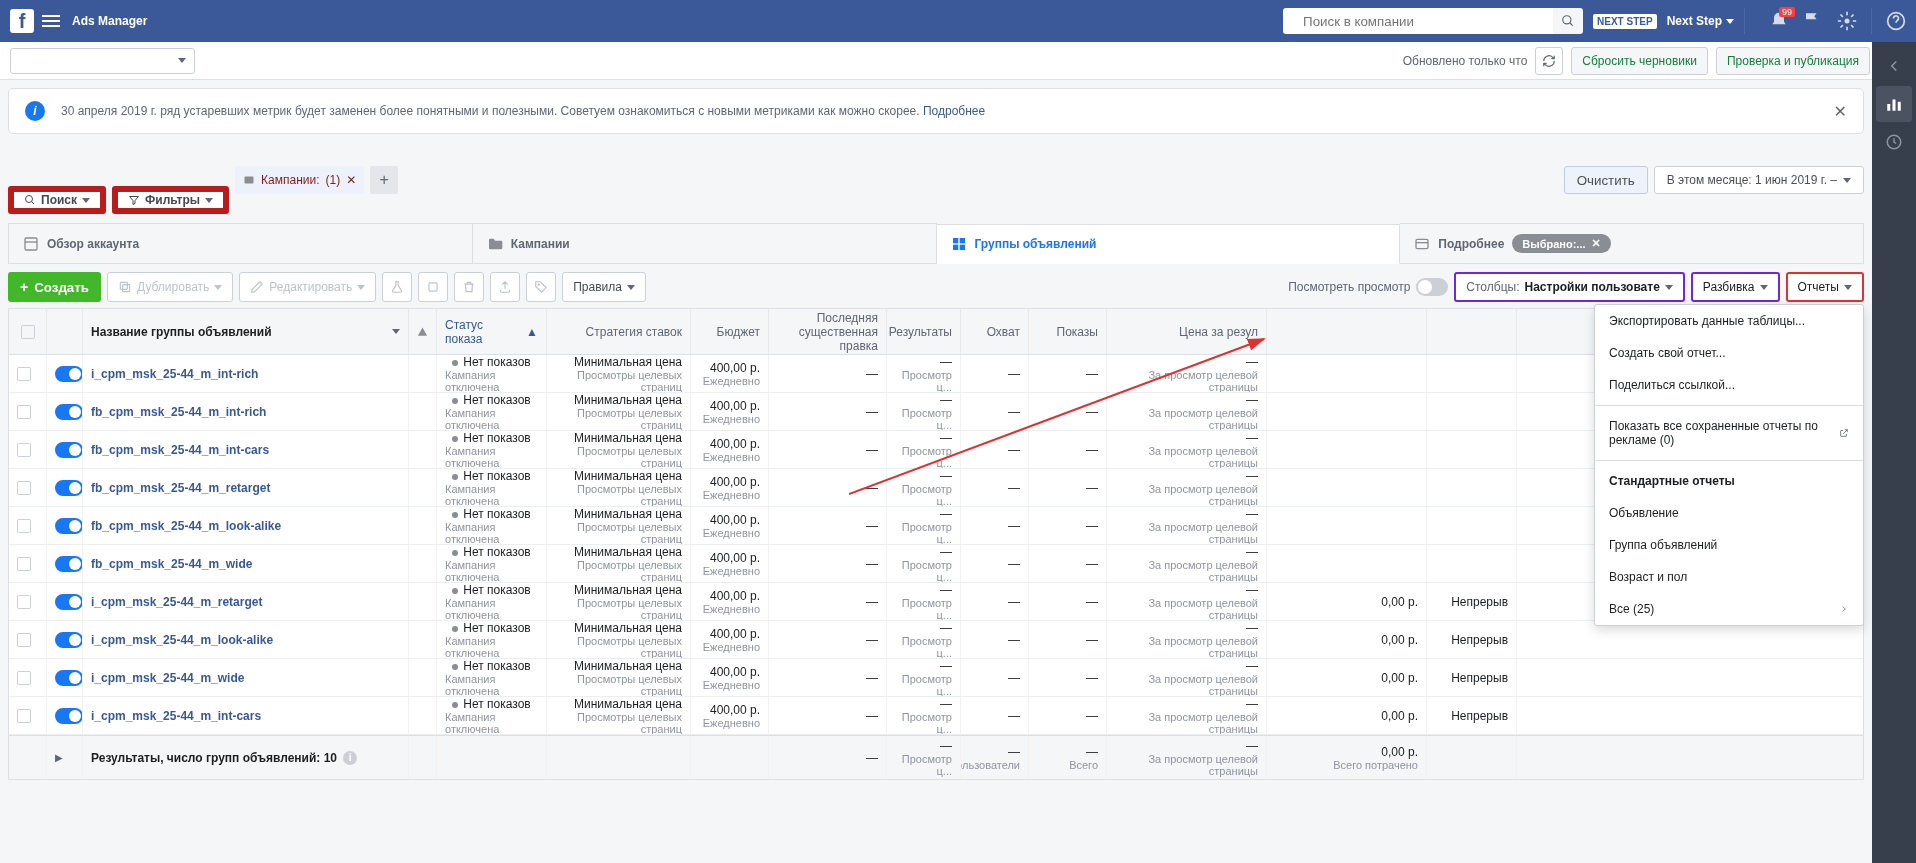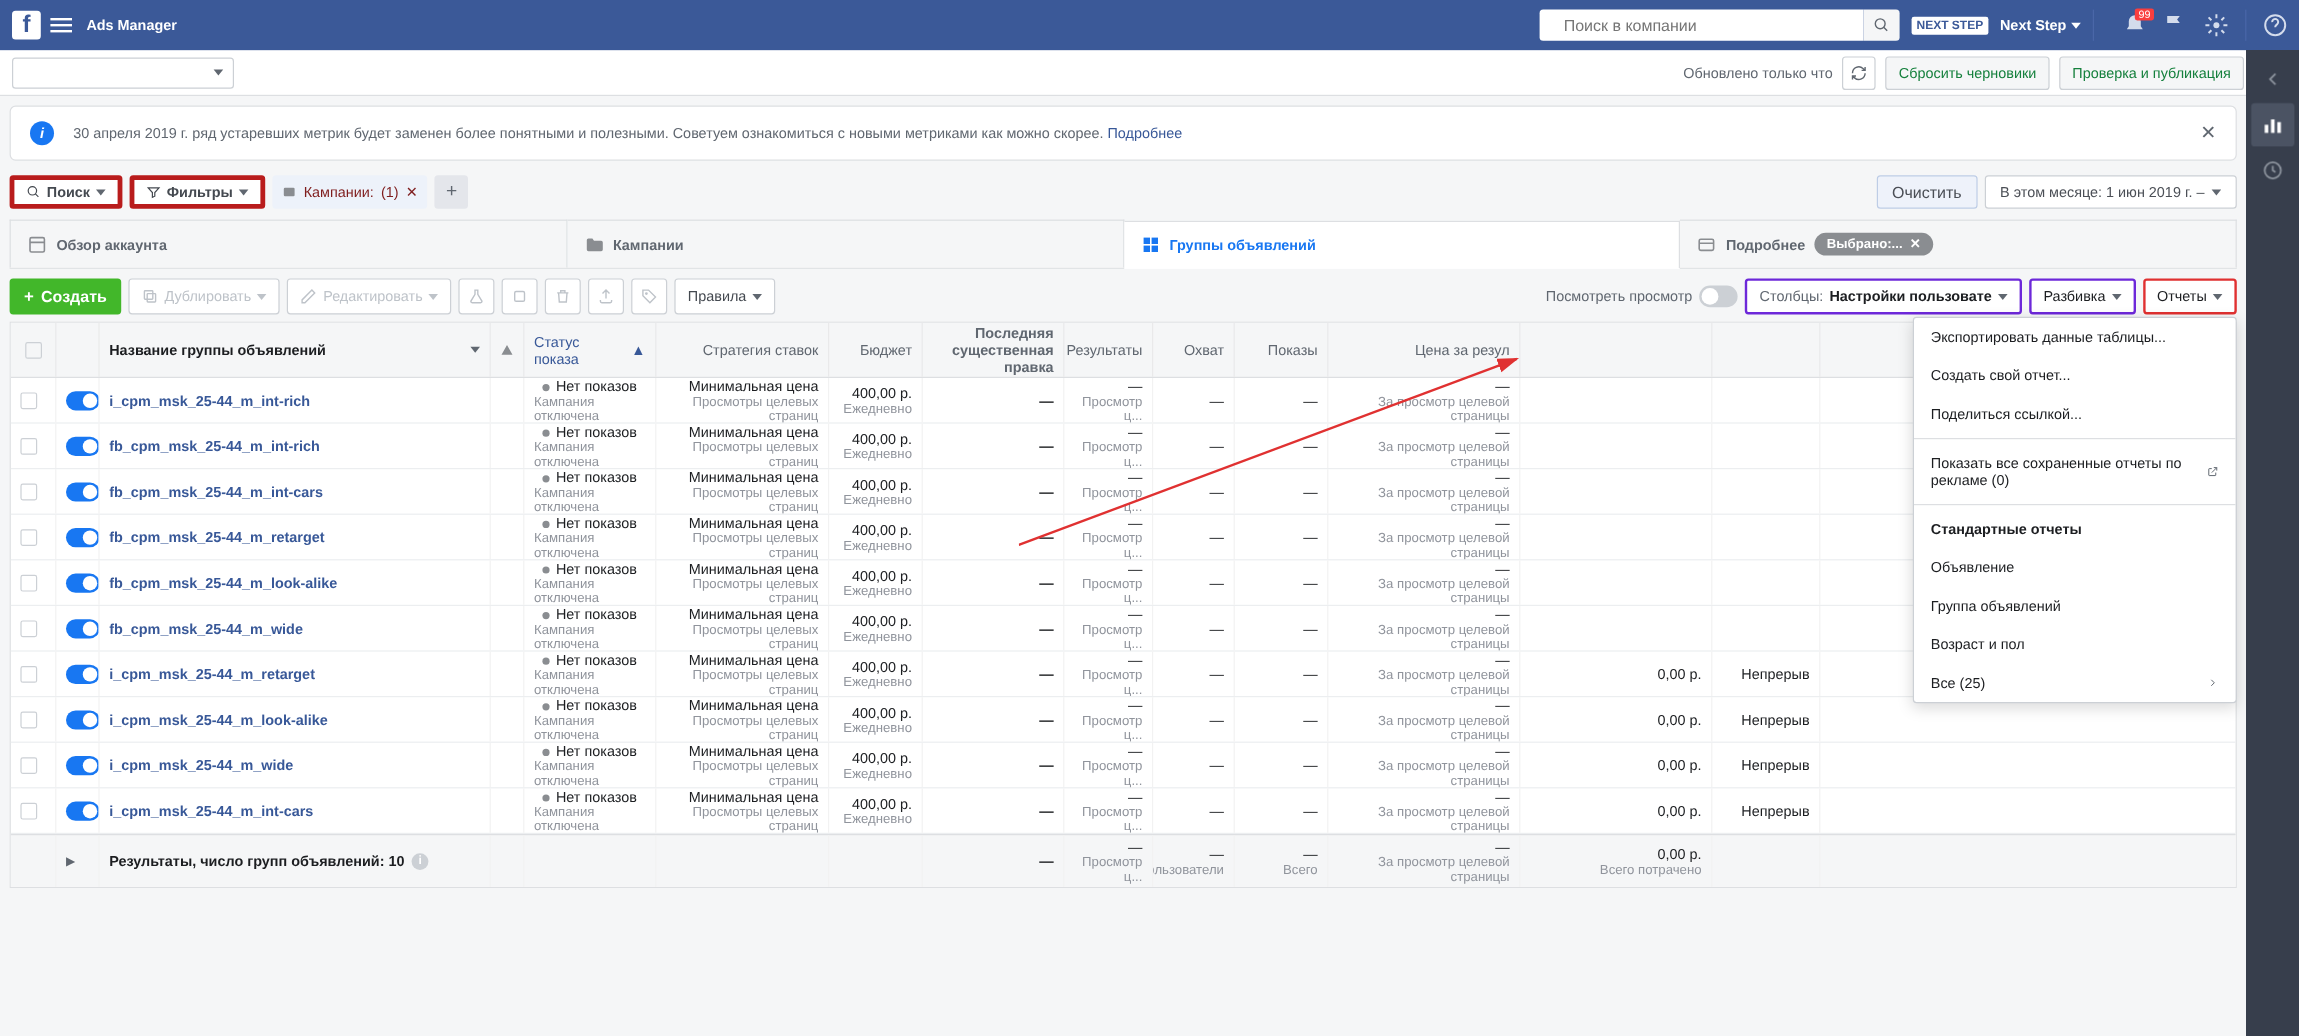--- a/index.html
+++ b/index.html
@@ -26,21 +26,21 @@
 .right-rail { position:fixed; right:0; top:42px; bottom:0; width:44px; background:#373e4c; display:flex; flex-direction:column; align-items:center; padding-top:6px; gap:2px; }
 .rail-ico { width:36px; height:36px; display:flex; align-items:center; justify-content:center; color:#8d949e; cursor:pointer; border-radius:3px; }
 .rail-ico.active { color:#fff; background:#4b5363; }
 .main { position:fixed; left:0; right:44px; top:80px; bottom:0; padding:8px; overflow:auto; }
 .alert { background:#fff; border:1px solid #dddfe2; border-radius:5px; padding:12px 16px; display:flex; align-items:center; margin-bottom:12px; }
 .alert-ico { width:20px; height:20px; border-radius:50%; background:#1877f2; color:#fff; display:flex; align-items:center; justify-content:center; margin-right:16px; font-style:italic; font-weight:bold; }
 .alert-text { flex:1; color:#606770; }
 .alert-text a { color:#385898; text-decoration:none; }
 .alert-close { cursor:pointer; color:#606770; font-size:16px; }
 .filter-row { display:flex; align-items:center; margin-bottom:10px; gap:6px; }
-.fbtn { height:28px; border:4px solid #b91c1c; border-radius:3px; background:#fff; padding:0 10px; display:flex; align-items:center; gap:5px; cursor:pointer; color:#444950; font-weight:bold; }
+.fbtn { height:28px; border:6px solid #b91c1c; border-radius:3px; background:#fff; padding:0 10px; display:flex; align-items:center; gap:5px; cursor:pointer; color:#444950; font-weight:bold;margin-top:40px; }
 .chip { height:28px; background:#edf2fa; border-radius:3px; padding:0 8px; display:flex; align-items:center; gap:6px; color:#7f1d1d; }
 .chip-close { cursor:pointer; }
 .plus-box { width:28px; height:28px; background:#e4e6eb; border-radius:3px; display:flex; align-items:center; justify-content:center; cursor:pointer; font-size:16px; color:#606770; }
 .clear-btn { height:28px; padding:0 12px; border:1px solid #becde6; background:#eef2fa; border-radius:3px; color:#4b4f56; cursor:pointer; }
 .date-btn { height:28px; padding:0 12px; border:1px solid #ccd0d5; border-radius:3px; background:#fff; display:flex; align-items:center; gap:6px; cursor:pointer; color:#4b4f56; }
 .tabs { display:flex; align-items:flex-end; height:40px; border-bottom:1px solid #dddfe2; margin-bottom:8px; }
 .tab { flex:1; height:40px; display:flex; align-items:center; gap:8px; padding:0 14px; background:#f5f6f7; border:1px solid #dddfe2; border-bottom:none; cursor:pointer; color:#606770; font-weight:bold; }
 .tab + .tab { border-left:none; }
 .tab.active { background:#fff; color:#1877f2; border-bottom:1px solid #fff; margin-bottom:-1px; }
 .tab-ico { width:16px; height:16px; }
@@ -56,21 +56,21 @@
 .thead { display:flex; height:46px; border-bottom:1px solid #dddfe2; background:#f5f6f7; }
 .th { padding:6px 8px; border-right:1px solid #e9e9ea; display:flex; align-items:center; color:#606770; font-weight:normal; }
 .th.sortable { color:#385898; }
 .col-cb { width:38px; justify-content:center; }
 .col-tg { width:36px; }
 .col-name { width:326px; font-weight:bold; color:#1c1e21; }
 .col-warn { width:28px; justify-content:center; }
 .col-status { width:110px;align-items:center; }
 .col-strategy { width:144px; justify-content:flex-end; text-align:right; }
 .col-budget { width:78px; justify-content:flex-end; }
-.col-edit { width:118px; justify-content:flex-end; text-align:right;font-weight:bold; }
+.col-edit { width:118px; justify-content:flex-end; text-align:right; }
 .col-results { width:74px; justify-content:flex-end; }
 .col-reach { width:68px; justify-content:flex-end; }
 .col-impr { width:78px; justify-content:flex-end; }
 .col-cost { width:160px; justify-content:flex-end; }
 .col-spend { width:160px; justify-content:flex-end; }
 .col-end { width:90px; justify-content:flex-end; }
 .row { display:flex; height:38px; border-bottom:1px solid #eceef0; }
 .cell { padding:4px 8px; border-right:1px solid #f2f2f2; display:flex; flex-direction:column; justify-content:center; overflow:hidden; }
 .toggle { width:28px; height:16px; background:#1877f2; border-radius:8px; position:relative; cursor:pointer; }
 .toggle::after { content:''; width:12px; height:12px; background:#fff; border-radius:50%; position:absolute; right:2px; top:2px; }

